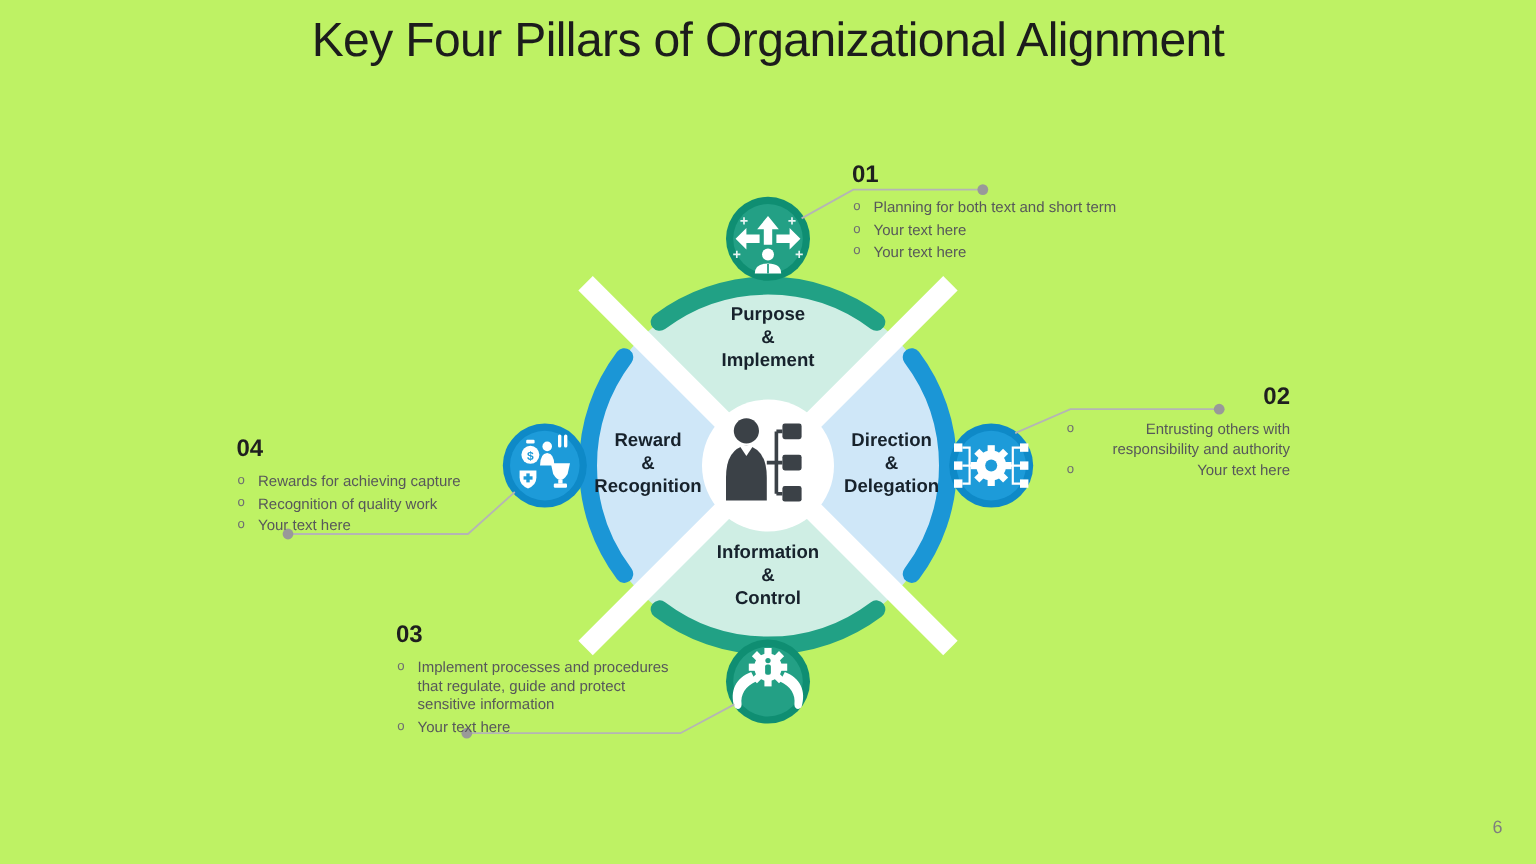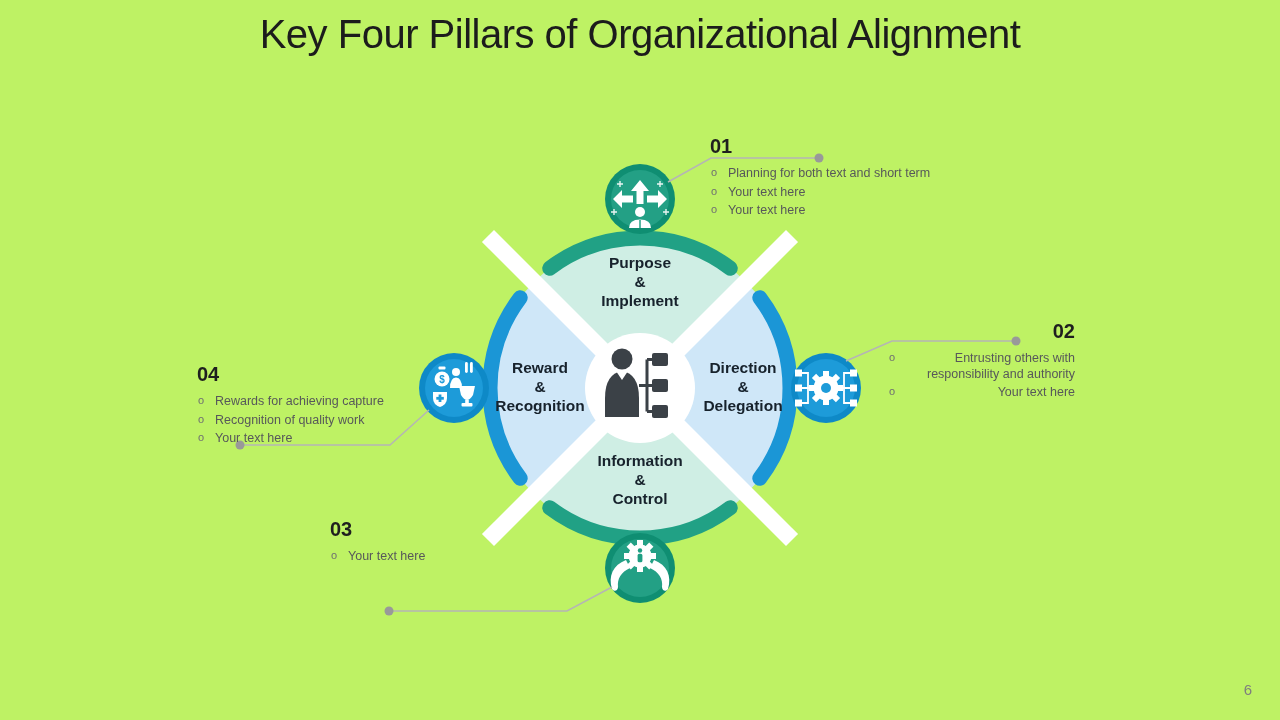--- a/index.html
+++ b/index.html
@@ -221,20 +221,21 @@
     <ul>
 
     <li>Entrusting others with responsibility and authority</li>
         <li>Your text here</li>
       </ul>
   </div>
   <div class="callout callout-03">
     <div class="num">03</div>
     <ul>
 
+    <li>Implement processes and procedures that regulate, guide and protect sensitive information</li>
         <li>Your text here</li>
       </ul>
   </div>
   <div class="callout callout-04">
     <div class="num">04</div>
     <ul>
 
     <li>Rewards for achieving capture</li>
         <li>Recognition of quality work</li>
         <li>Your text here</li>

